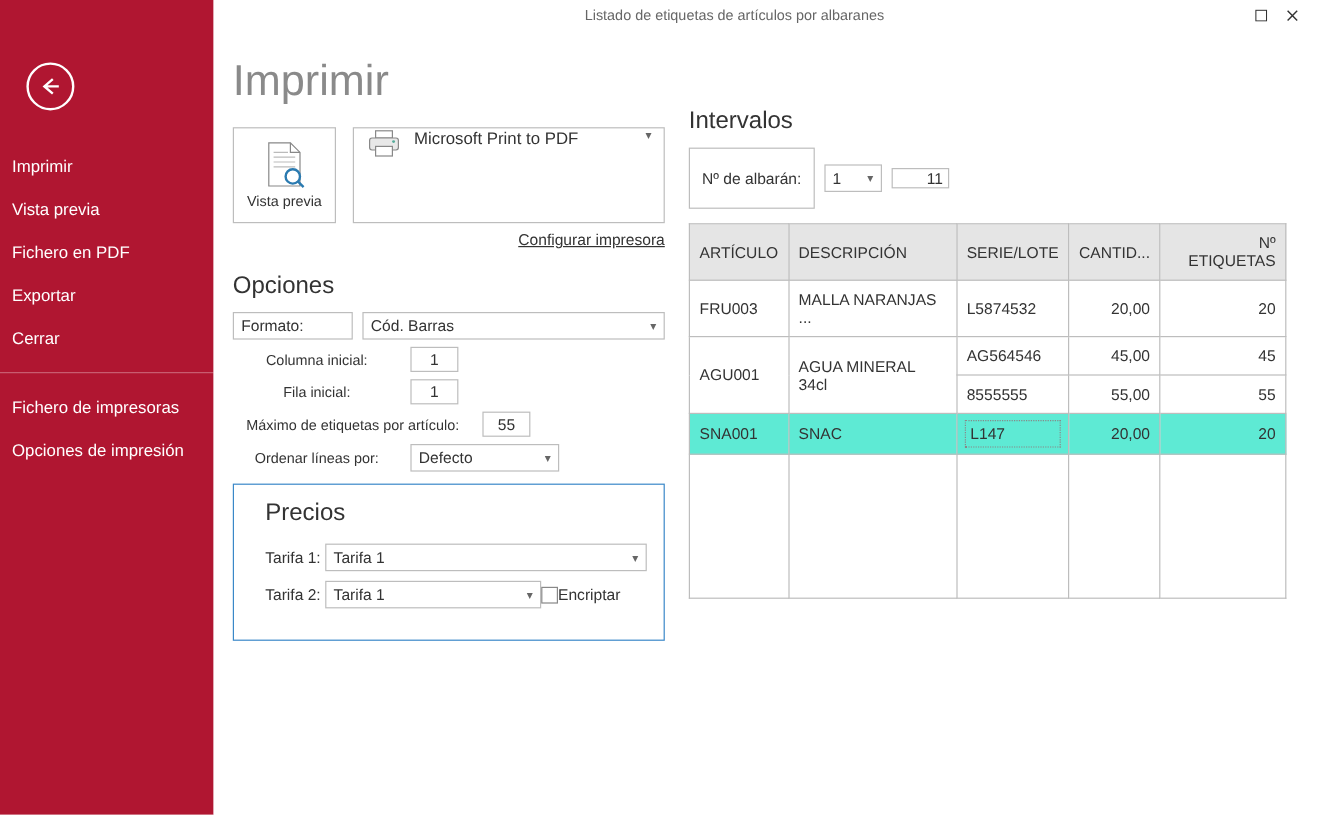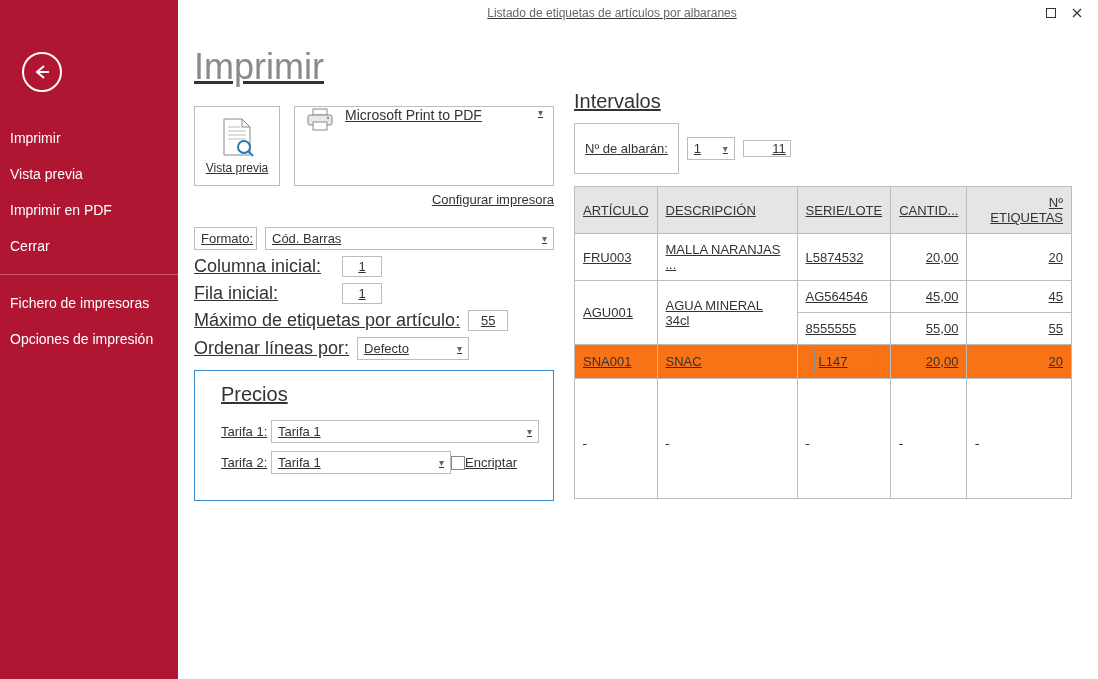--- a/index.html
+++ b/index.html
@@ -33,21 +33,20 @@
 .side-item {
   padding: 10px 10px 10px 10px;
   font-size: 14px;
   cursor: pointer;
 }
 .side-sep { border-top: 1px solid rgba(255,255,255,0.3); margin: 10px 0; }
 .main {
   flex: 1;
   position: relative;
   background: #fff;
-  text-decoration: underline;
 }
 .titlebar {
   height: 26px;
   display: flex;
   align-items: center;
   padding: 0 8px;
 }
 .titlebar .title {
   flex: 1;
   text-align: center;
@@ -106,26 +105,26 @@
   color: #333;
   margin-bottom: 10px;
 }
 .form-row {
   display: flex;
   align-items: center;
   gap: 8px;
   margin-bottom: 6px;
 }
 .label-box {
-  width: 63px;
+  width: 100px;
   border: 1px solid #bdbdbd;
   padding: 3px 6px;
   font-size: 13px;
 }
-.form-label { min-width: 140px; font-size: 18px; }
+.form-label { min-width: 140px; font-size: 12px; text-align: center; }
 .select {
   border: 1px solid #bdbdbd;
   padding: 3px 6px;
   display: flex; align-items: center;
   cursor: pointer;
   background: #fff;
 }
 .select.wide { flex: 1; }
 .select .val { flex: 1; }
 .num-input {
@@ -162,42 +161,43 @@
   border-collapse: collapse;
   font-size: 13px;
 }
 table.grid th, table.grid td {
   border: 1px solid #bdbdbd;
   padding: 8px 8px;
   text-align: left;
 }
 table.grid th { font-weight: 400; background: #e5e5e5; }
 table.grid .num { text-align: right; }
-table.grid tr.sel td { background: #f97316; }
-table.grid td.edit-cell { padding: 5px 16px; }
+table.grid tr.sel td { background: #5eead4; }
+table.grid td.edit-cell { padding: 5px 6px; }
 table.grid td.edit-cell .inner {
   border: 1px dotted #888;
   padding: 3px 4px;
 }
 table.grid .filler td { height: 120px; }
 table.grid td[rowspan] { vertical-align: middle; }
 </style>
 </head>
 <body>
 
 <div class="sidebar">
   <div class="back-circle">
     <svg width="20" height="20" viewBox="0 0 20 20">
         <path d="M12 4 L5 10 L12 16 M5 10 H17"></path>
       </svg>
   </div>
   <div id="side-list">
       <div class="side-item">Imprimir</div>
       <div class="side-item">Vista previa</div>
-      <div class="side-item">Imprimir en PDF</div>
+      <div class="side-item">Fichero en PDF</div>
+      <div class="side-item">Exportar</div>
       <div class="side-item">Cerrar</div>
     </div>
   <div class="side-sep"></div>
   <div id="side-list2">
       <div class="side-item">Fichero de impresoras</div>
       <div class="side-item">Opciones de impresión</div>
     </div>
 </div>
 
 <div class="main">
@@ -243,20 +243,21 @@
               <rect x="8" y="15" width="14" height="8" fill="#fff" stroke="#888"></rect>
               <circle cx="23" cy="11" r="1.2" fill="#5a9"></circle>
             </svg>
           </span>
           <span>Microsoft Print to PDF</span>
           <span class="dropdown-caret">▾</span>
         </div>
       </div>
       <div class="config-link">Configurar impresora</div>
 
+      <h2 class="section">Opciones</h2>
       <div class="form-row">
         <div class="label-box">Formato:</div>
         <div class="select wide">
           <span class="val">Cód. Barras</span>
           <span class="dropdown-caret">▾</span>
         </div>
       </div>
       <div class="form-row">
         <span class="form-label">Columna inicial:</span>
         <div class="num-input">1</div>
@@ -264,21 +265,21 @@
       <div class="form-row">
         <span class="form-label">Fila inicial:</span>
         <div class="num-input">1</div>
       </div>
       <div class="form-row">
         <span class="form-label" style="min-width:200px">Máximo de etiquetas por artículo:</span>
         <div class="num-input">55</div>
       </div>
       <div class="form-row">
         <span class="form-label">Ordenar líneas por:</span>
-        <div class="select" style="width:112px">
+        <div class="select" style="width:124px">
           <span class="val">Defecto</span>
           <span class="dropdown-caret">▾</span>
         </div>
       </div>
 
       <div class="precios-box">
         <h2 class="section">Precios</h2>
         <div class="precios-row">
           <span class="precios-label">Tarifa 1:</span>
           <div class="select" style="flex:1">

